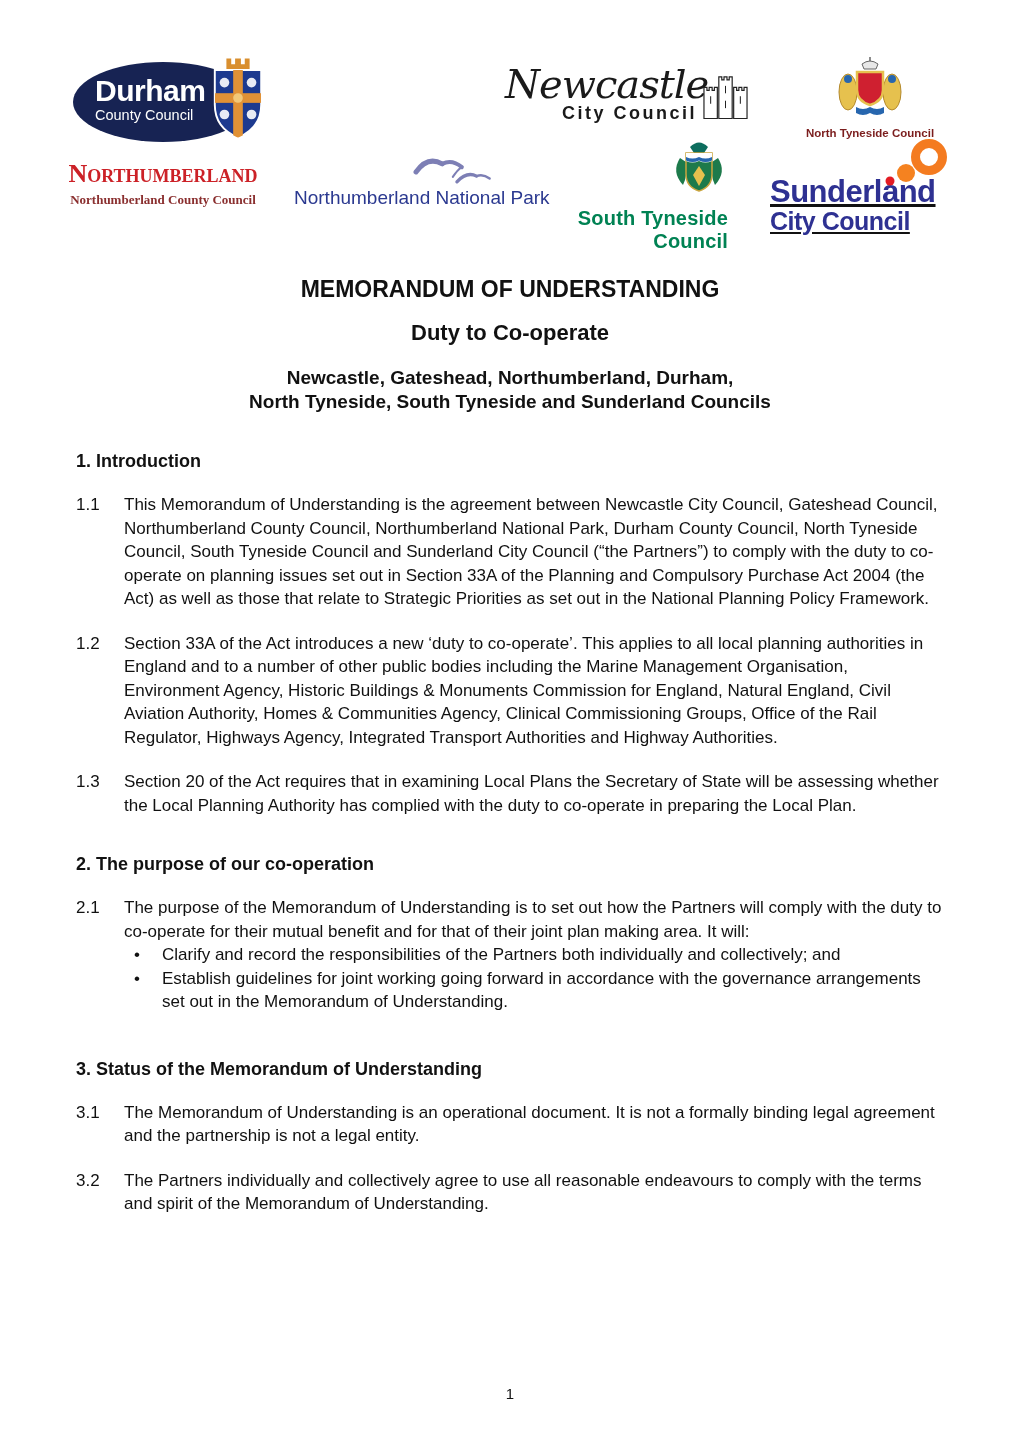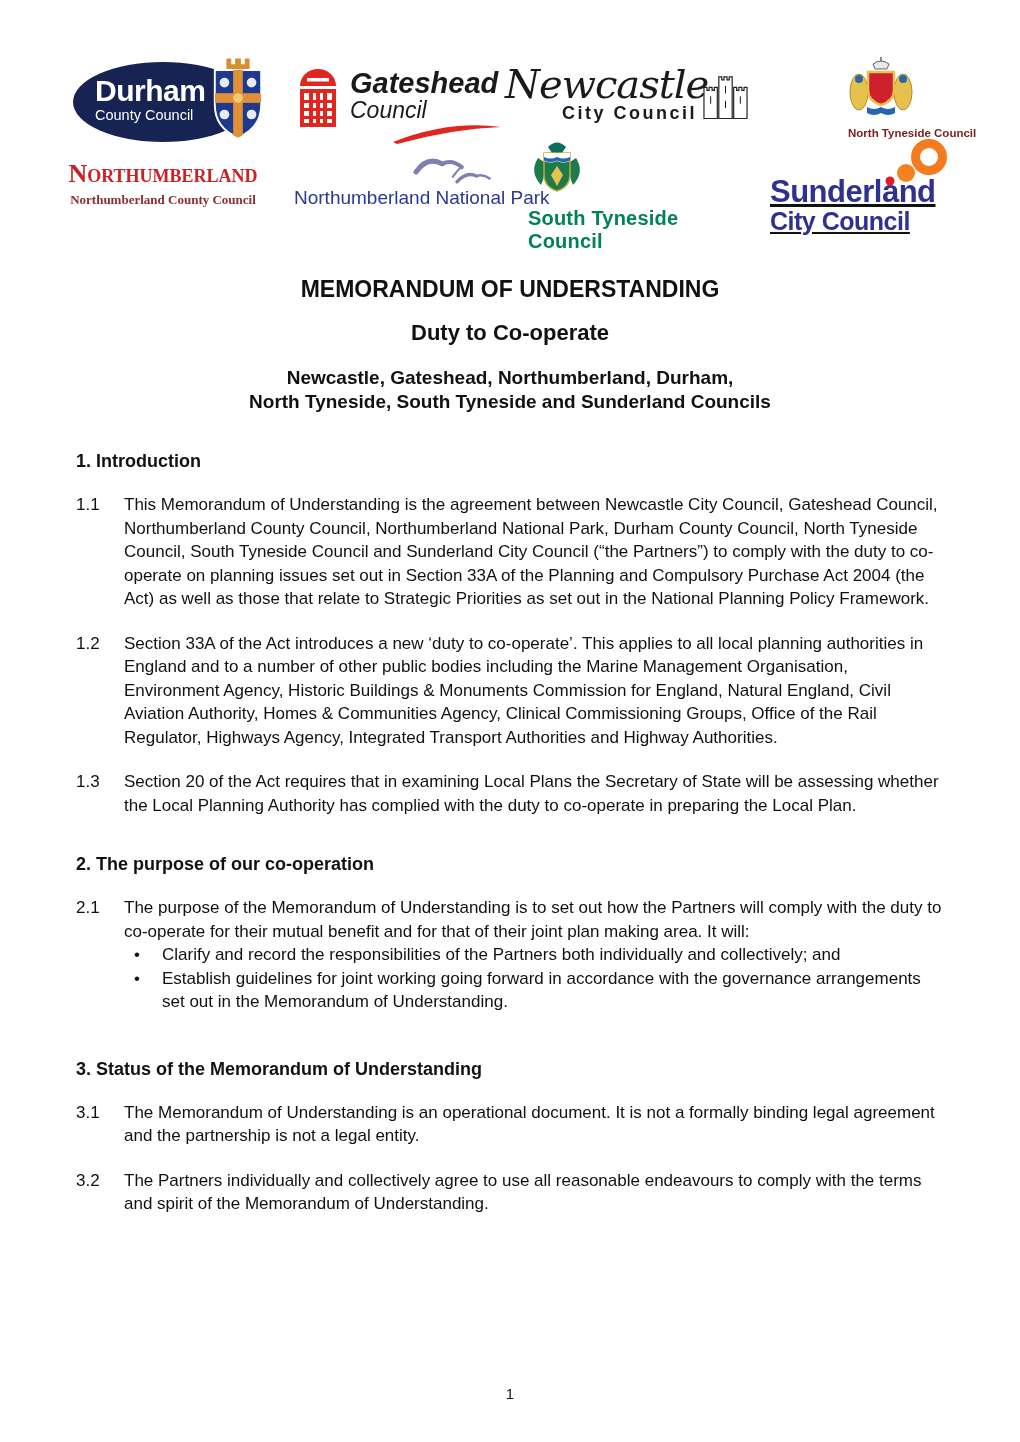--- a/index.html
+++ b/index.html
@@ -28,35 +28,35 @@
 
   
   .newcastle{left:505px;top:62px;width:245px;height:80px;}
   .newcastle-row{display:flex;align-items:flex-start;}
   .newcastle-textcol{width:192px;}
   .newcastle-title{font-family:"DejaVu Serif",serif;font-style:italic;font-size:40px;line-height:44px;color:#1a1a1a;letter-spacing:-1px;}
   .newcastle-sub{font-size:18px;font-weight:bold;letter-spacing:2.5px;color:#1a1a1a;text-align:right;margin-top:-3px;}
   .newcastle-castle{margin-left:4px;margin-top:2px;}
 
   
-  .north-tyneside{left:848px;top:56px;width:140px;text-align:left;}
+  .north-tyneside{left:800px;top:56px;width:140px;text-align:center;}
   .nt-caption{font-size:11.5px;font-weight:bold;color:#7b1d1d;margin-top:1px;}
 
   
   .northumberland{left:62px;top:160px;width:202px;text-align:center;}
   .nl-title{font-family:"Liberation Serif",serif;font-weight:bold;font-variant:small-caps;font-size:26px;line-height:28px;color:#cc2127;letter-spacing:0px;}
   .nl-caption{font-family:"Liberation Serif",serif;font-weight:bold;font-size:13px;color:#8a2f2f;margin-top:4px;}
 
   
   .nnp{left:286px;top:154px;width:216px;}
   .nnp-birds{position:absolute;right:0;top:0;}
   .nnp-caption{position:absolute;left:8px;top:33px;font-size:19px;color:#2b3990;white-space:nowrap;text-align:center;}
 
   
-  .south-tyneside{left:528px;top:140px;width:200px;text-align:left;}
+  .south-tyneside{left:528px;top:140px;width:200px;text-align:right;}
   .st-caption{font-size:20px;font-weight:bold;color:#008253;margin-top:1px;letter-spacing:0.2px;}
 
   
   .sunderland{left:770px;top:144px;width:178px;text-decoration:underline;}
   .sl-circles{position:absolute;right:-2px;top:-6px;}
   .sl-title{font-size:31px;font-weight:bold;color:#2e3192;line-height:32px;margin-top:32px;letter-spacing:-0.5px;}
   .sl-sub{font-size:25px;font-weight:bold;color:#2e3192;line-height:27px;letter-spacing:-0.5px;}
 
   
   .title-block{text-align:center;margin-top:38px;}
@@ -100,43 +100,20 @@
           <rect x="6" y="38" width="48" height="10" fill="#e09136"></rect>
           <circle cx="30" cy="43" r="5" fill="#f2c879"></circle>
           <circle cx="16" cy="27" r="5" fill="#fff" opacity="0.9"></circle>
           <circle cx="44" cy="27" r="5" fill="#fff" opacity="0.9"></circle>
           <circle cx="16" cy="60" r="5" fill="#fff" opacity="0.9"></circle>
           <circle cx="44" cy="60" r="5" fill="#fff" opacity="0.9"></circle>
         </g>
       </svg>
     </div>
 
-    <div class="logo gateshead">
-      <div class="gateshead-row">
-        <svg width="46" height="64" viewBox="0 0 46 64">
-          <path d="M5 20 a18 17 0 0 1 36 0 Z" fill="#e0261f"></path>
-          <rect x="12" y="12" width="22" height="3.5" fill="#fff"></rect>
-          <rect x="5" y="23" width="36" height="38" fill="#e0261f"></rect>
-          <rect x="9" y="27" width="28" height="30" fill="#fff"></rect>
-          <rect x="14" y="27" width="4" height="30" fill="#e0261f"></rect>
-          <rect x="21" y="27" width="4" height="30" fill="#e0261f"></rect>
-          <rect x="28" y="27" width="4" height="30" fill="#e0261f"></rect>
-          <rect x="9" y="34" width="28" height="3" fill="#e0261f"></rect>
-          <rect x="9" y="42" width="28" height="3" fill="#e0261f"></rect>
-          <rect x="9" y="50" width="28" height="3" fill="#e0261f"></rect>
-        </svg>
-        <div class="gateshead-textcol">
-          <div class="gateshead-title">Gateshead</div>
-          <div class="gateshead-sub">Council</div>
-        </div>
-      </div>
-      <svg class="gateshead-swoosh" width="112" height="28" viewBox="0 0 112 28">
-        <path d="M2 24 Q58 2 110 9 Q60 11 6 26 Z" fill="#e0261f"></path>
-      </svg>
-    </div>
 
     <div class="logo newcastle">
       <div class="newcastle-row">
         <div class="newcastle-textcol">
           <div class="newcastle-title">Newcastle</div>
           <div class="newcastle-sub">City Council</div>
         </div>
         <svg class="newcastle-castle" width="60" height="66" viewBox="0 0 66 66">
           <g fill="#fff" stroke="#222" stroke-width="1.6">
             <path d="M24 6 h4 v4 h3 v-4 h4 v4 h3 v-4 h4 v56 h-18 Z"></path>

